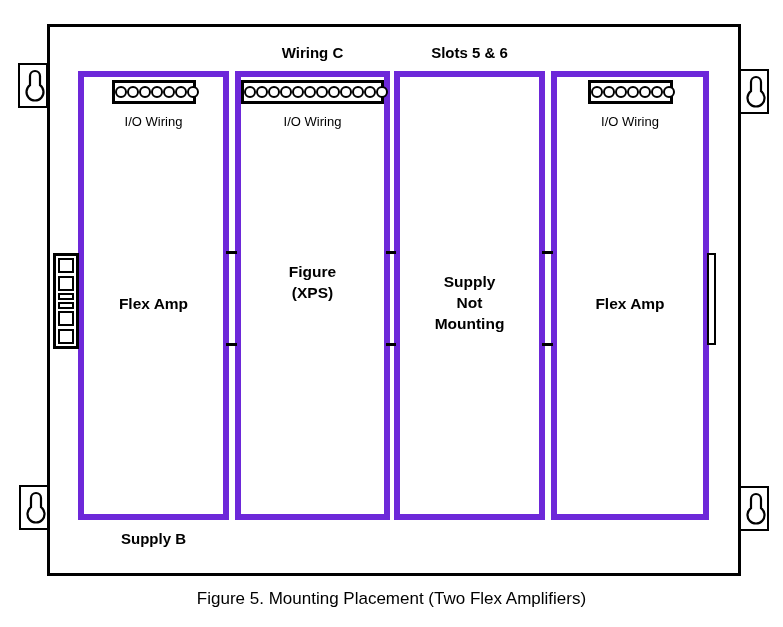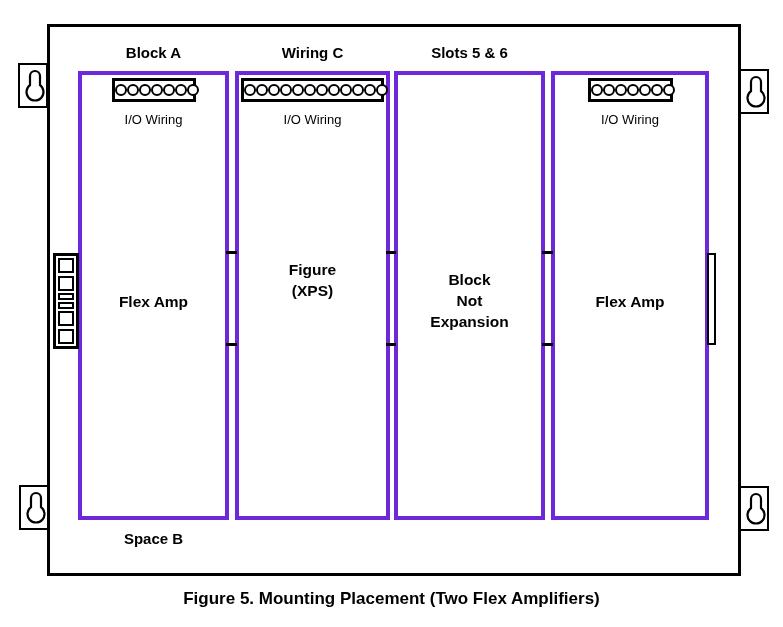--- a/index.html
+++ b/index.html
@@ -5,21 +5,21 @@
   html,body{margin:0;padding:0;background:#ffffff;}
   .canvas{
     position:relative;width:783px;height:627px;background:#ffffff;
     font-family:"Liberation Sans",sans-serif;color:#000;overflow:hidden;
   }
   .panel{
     position:absolute;left:47px;top:24px;width:694px;height:552px;
     border:3px solid #000;box-sizing:border-box;background:#fff;
   }
   .slot{
-    position:absolute;top:71px;height:449px;border:4px solid #6d28d9;
+    position:absolute;top:71px;height:449px;border:6px solid #6d28d9;
     box-sizing:border-box;background:#fff;
   }
   .slot-a{left:78px;width:151px}
   .slot-c{left:235px;width:155px}
   .slot-56{left:394px;width:151px}
   .slot-78{left:551px;width:158px}
   .top-label,.bottom-label{
     position:absolute;font-weight:bold;font-size:15px;line-height:18px;
     text-align:center;white-space:nowrap;
   }
@@ -73,21 +73,21 @@
     position:absolute;width:30px;height:45px;border:2px solid #000;
     box-sizing:border-box;background:#fff;
   }
   .kh-tl{left:18px;top:63px}
   .kh-tr{left:739px;top:69px}
   .kh-bl{left:19px;top:485px}
   .kh-br{left:739px;top:486px}
   .keyhole-bracket svg{display:block;margin:3px auto 0 auto}
   .caption{
     position:absolute;top:587px;left:0;width:100%;text-align:center;
-    font-weight:bold;font-size:17px;line-height:24px;
+    font-weight:normal;font-size:17px;line-height:24px;
   }
 </style>
 </head>
 <body>
 
 <div class="canvas">
 
   <div class="panel"></div>
 
   <div class="keyhole-bracket kh-tl">
@@ -104,21 +104,20 @@
     <svg width="30" height="36" viewBox="0 0 30 36">
       <path d="M 10 17.13 L 10 8 A 5 5 0 0 1 20 8 L 20 17.13 A 8.5 8.5 0 1 1 10 17.13 Z" fill="#ffffff" stroke="#000000" stroke-width="2.2"></path>
     </svg>
   </div>
   <div class="keyhole-bracket kh-br">
     <svg width="30" height="36" viewBox="0 0 30 36">
       <path d="M 10 17.13 L 10 8 A 5 5 0 0 1 20 8 L 20 17.13 A 8.5 8.5 0 1 1 10 17.13 Z" fill="#ffffff" stroke="#000000" stroke-width="2.2"></path>
     </svg>
   </div>
 
-  <div class="top-label lbl-1">Block A</div>
   <div class="top-label lbl-2">Wiring C</div>
   <div class="top-label lbl-3">Slots 5 &amp; 6</div>
 
   <div class="slot slot-a">
     <div class="strip strip-a">
         <div class="dot"></div>
         <div class="dot"></div>
         <div class="dot"></div>
         <div class="dot"></div>
         <div class="dot"></div>
@@ -148,23 +147,23 @@
       </div>
     <div class="io-label">I/O Wiring</div>
     <div class="body-text body-2">
       <div>Figure</div>
       <div>(XPS)</div>
     </div>
   </div>
 
   <div class="slot slot-56">
     <div class="body-text body-3">
-      <div>Block</div>
+      <div>Supply</div>
       <div>Not</div>
-      <div>Expansion</div>
+      <div>Mounting</div>
     </div>
   </div>
 
   <div class="slot slot-78">
     <div class="strip strip-78">
         <div class="dot"></div>
         <div class="dot"></div>
         <div class="dot"></div>
         <div class="dot"></div>
         <div class="dot"></div>
@@ -188,17 +187,17 @@
     <div class="din-sq"></div>
     <div class="din-sq"></div>
     <div class="din-thin"></div>
     <div class="din-thin"></div>
     <div class="din-sq"></div>
     <div class="din-sq"></div>
   </div>
 
   <div class="side-tab"></div>
 
-  <div class="bottom-label lbl-1">Space B</div>
+  <div class="bottom-label lbl-1">Supply B</div>
 
   <div class="caption">Figure 5. Mounting Placement (Two Flex Amplifiers)</div>
 
 </div>
 
 </body></html>

